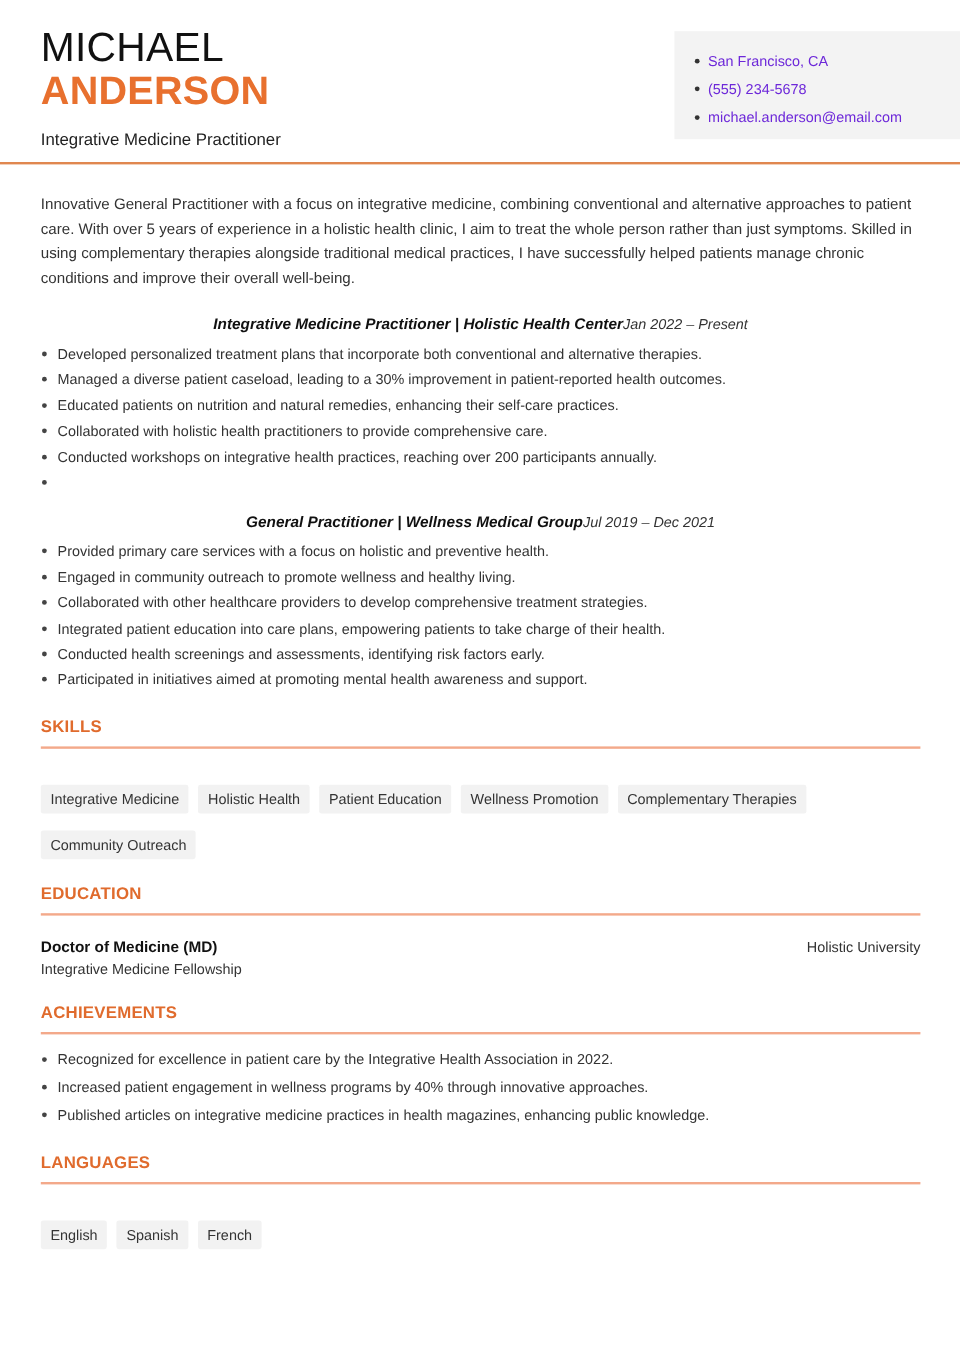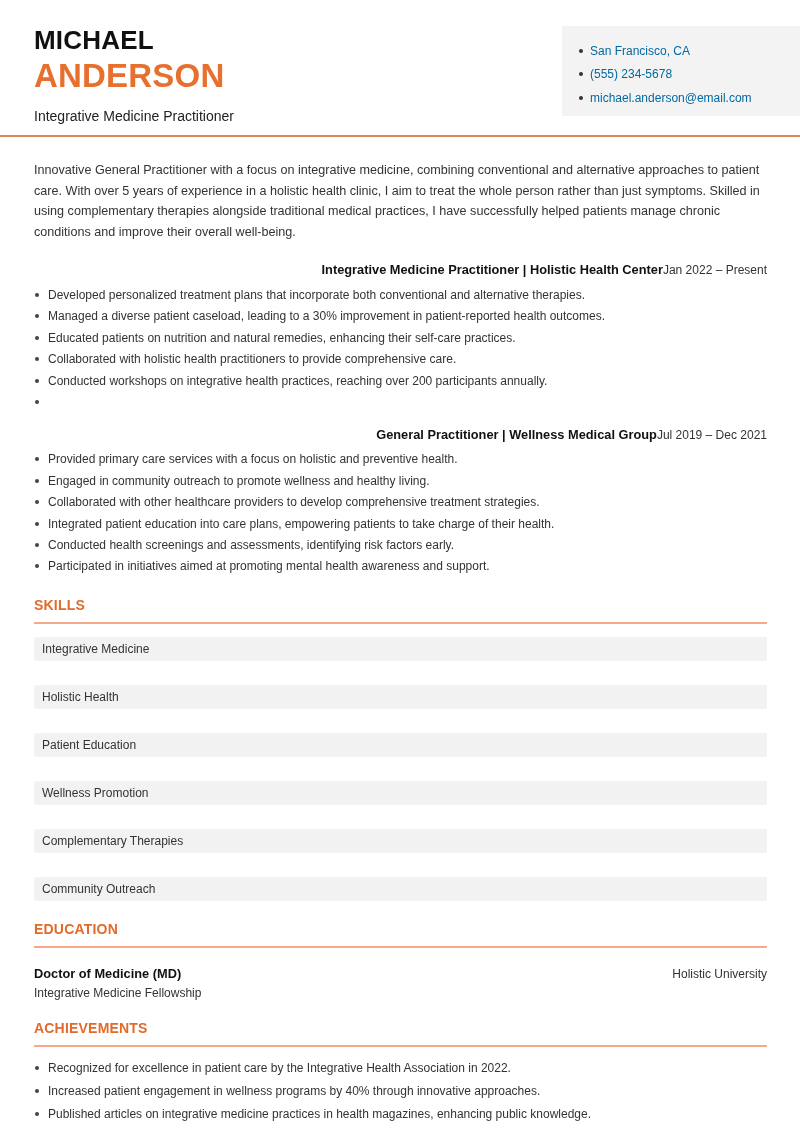--- a/index.html
+++ b/index.html
@@ -1,43 +1,43 @@
 <!DOCTYPE html>
 <html><head>
   <meta charset="utf-8">
   <style>
     * { box-sizing: border-box; margin: 0; padding: 0; }
     html, body { width: 800px; height: 1130px; background: #ffffff; }
     body { font-family: "Liberation Sans", sans-serif; color: #222; position: relative; overflow: hidden; }
 
     .header { position: relative; height: 137px; border-bottom: 2px solid #e0874f; }
     .name-block { position: absolute; left: 34px; top: 24px; }
-    .first-name { font-size: 26px; font-weight: 700; color: #111; line-height: 33px; letter-spacing: 0.2px; }
+    .first-name { font-size: 34px; font-weight: 400; color: #111; line-height: 33px; letter-spacing: 0.2px; }
     .last-name { font-size: 33px; font-weight: 700; color: #e8702e; line-height: 33px; margin-top: 2px; letter-spacing: 0.2px; }
     .job-title { font-size: 14px; color: #222; margin-top: 16px; }
 
     .contact-box { position: absolute; left: 562px; top: 26px; width: 238px; height: 90px; background: #f3f3f3; padding: 13px 0 0 17px; }
-    .contact-item { display: flex; align-items: center; font-size: 12px; color: #0369a1; height: 23.5px; }
+    .contact-item { display: flex; align-items: center; font-size: 12px; color: #6d28d9; height: 23.5px; }
     .contact-item .bullet { width: 4px; height: 4px; background: #333; border-radius: 50%; margin-right: 7px; }
 
     .content { position: absolute; left: 34px; top: 160px; width: 733px; }
     .summary { font-size: 12.6px; line-height: 20.6px; color: #333; }
 
     .section { margin-top: 20px; }
     .section-title { font-size: 14px; font-weight: 700; color: #e06b2d; letter-spacing: 0.2px; padding-bottom: 9px; border-bottom: 2px solid #f3a98a; }
 
     .job { margin-top: 14px; }
-    .job-head { display: flex; justify-content: flex-end; align-items: baseline; }
+    .job-head { display: flex; justify-content: center; align-items: baseline; font-style: italic; }
     .job-role { font-size: 12.8px; font-weight: 700; color: #111; }
     .job-date { font-size: 12px; color: #333; }
     .bullets { list-style: none; margin-top: 7px; }
     .bullets li { font-size: 12px; color: #333; height: 21.4px; display: flex; align-items: center; }
     .bullets li .dot { width: 4px; height: 4px; background: #444; border-radius: 50%; margin: 0 9px 0 1px; flex-shrink: 0; }
 
-    .tags { display: flex; flex-wrap: wrap; gap: 24px 8px; margin-top: 13px; flex-direction: column; }
+    .tags { display: flex; flex-wrap: wrap; gap: 14px 8px; margin-top: 30px; }
     .tag { background: #f2f2f2; font-size: 12px; color: #333; padding: 0 8px; height: 24px; line-height: 24px; border-radius: 2px; }
 
     .edu { margin-top: 18px; }
     .edu-head { display: flex; justify-content: space-between; align-items: baseline; }
     .edu-degree { font-size: 12.8px; font-weight: 700; color: #111; }
     .edu-school { font-size: 12px; color: #333; }
     .edu-sub { font-size: 12px; color: #333; margin-top: 5px; }
 
     .ach-list { list-style: none; margin-top: 10px; }
     .ach-list li { font-size: 12px; color: #333; height: 22.6px; display: flex; align-items: center; }

